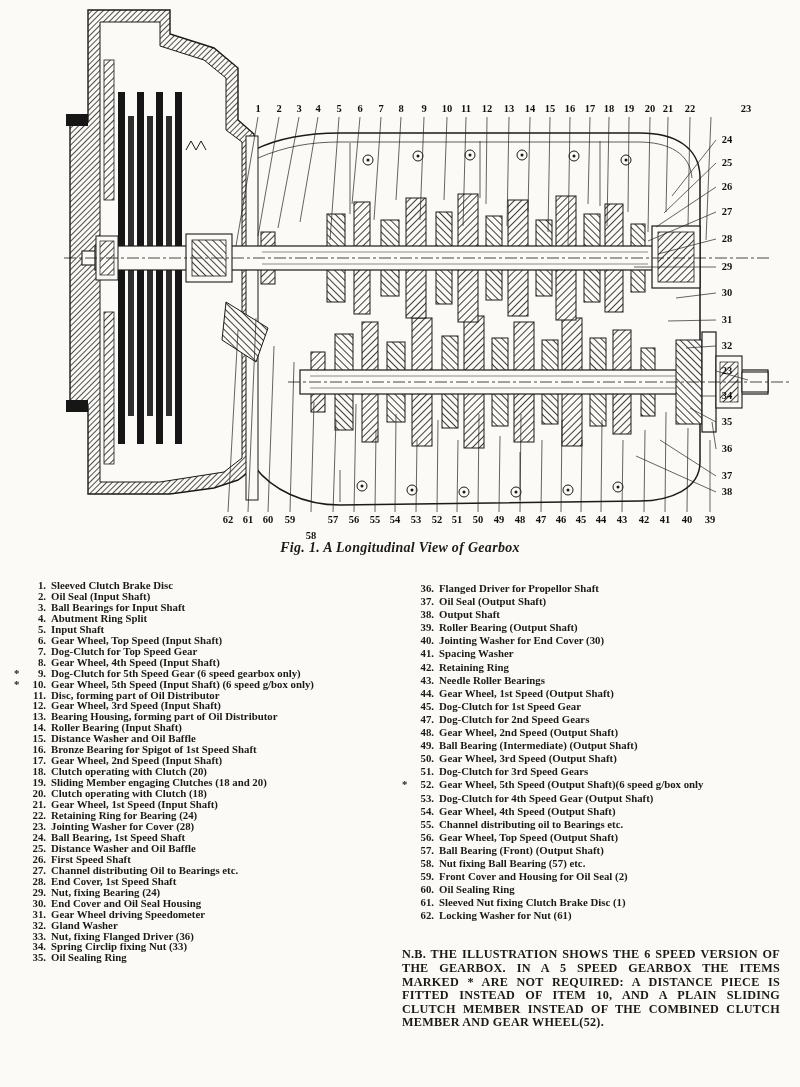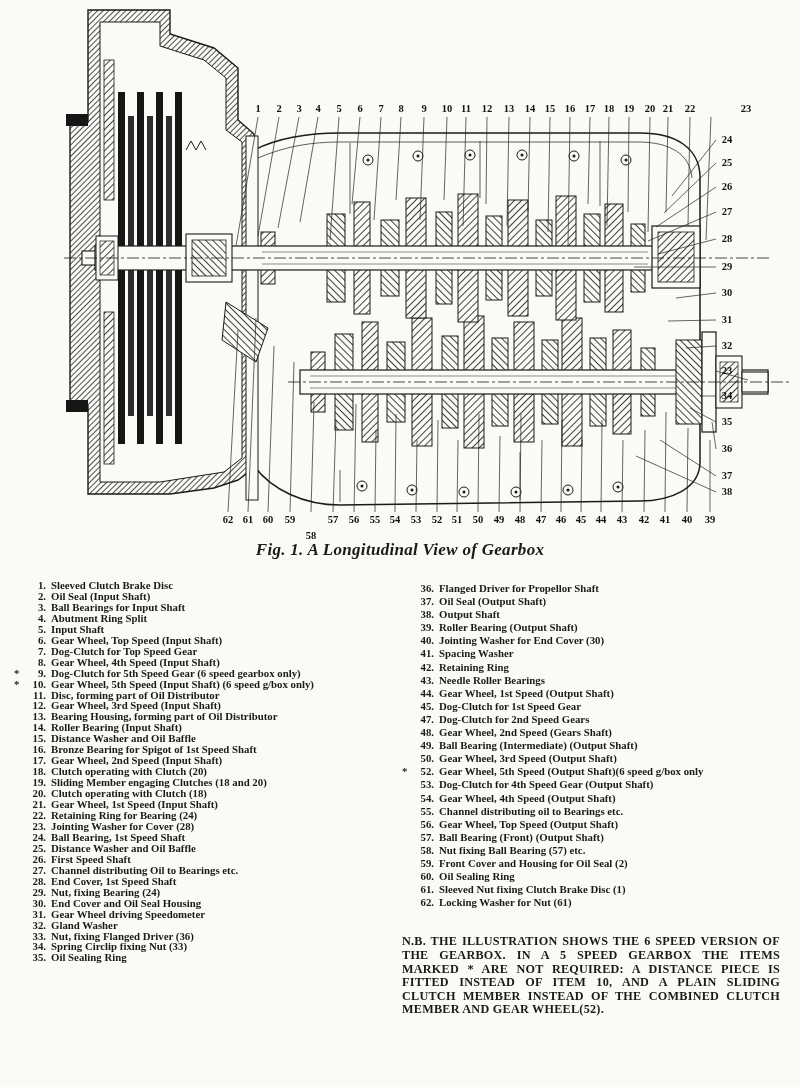--- a/index.html
+++ b/index.html
@@ -23,21 +23,21 @@
     font: 600 10.5px "Liberation Serif", serif;
     line-height: 11px;
     color: #111;
     white-space: nowrap;
   }
   .caption {
     position: absolute;
     top: 540px; left: 0; width: 100%;
     text-align: center;
     font-family: "Liberation Serif", serif;
-    font-size: 17px;
+    font-size: 14px;
     font-weight: 700;
     font-style: italic;
     letter-spacing: 0.3px;
   }
   .col { position: absolute; }
   .col-left  { left: 14px;  top: 580px; width: 384px; }
   .col-right { left: 402px; top: 582px; width: 386px; }
   .part-row { display: flex; font-weight: 700; font-size: 10.8px; }
   .col-left  .part-row { line-height: 10.95px; }
   .col-right .part-row { line-height: 13.1px; }
@@ -572,31 +572,36 @@
           <span class="label">Dog-Clutch for 1st Speed Gear</span>
         </div>
         <div class="part-row">
           <span class="star"></span>
           <span class="num">47.</span>
           <span class="label">Dog-Clutch for 2nd Speed Gears</span>
         </div>
         <div class="part-row">
           <span class="star"></span>
           <span class="num">48.</span>
-          <span class="label">Gear Wheel, 2nd Speed (Gears Shaft)</span>
+          <span class="label">Gear Wheel, 2nd Speed (Output Shaft)</span>
         </div>
         <div class="part-row">
           <span class="star"></span>
           <span class="num">49.</span>
           <span class="label">Ball Bearing (Intermediate) (Output Shaft)</span>
         </div>
         <div class="part-row">
           <span class="star"></span>
           <span class="num">50.</span>
           <span class="label">Gear Wheel, 3rd Speed (Output Shaft)</span>
+        </div>
+        <div class="part-row">
+          <span class="star"></span>
+          <span class="num">51.</span>
+          <span class="label">Dog-Clutch for 3rd Speed Gears</span>
         </div>
         <div class="part-row">
           <span class="star">*</span>
           <span class="num">52.</span>
           <span class="label">Gear Wheel, 5th Speed (Output Shaft)(6 speed g/box only</span>
         </div>
         <div class="part-row">
           <span class="star"></span>
           <span class="num">53.</span>
           <span class="label">Dog-Clutch for 4th Speed Gear (Output Shaft)</span>

